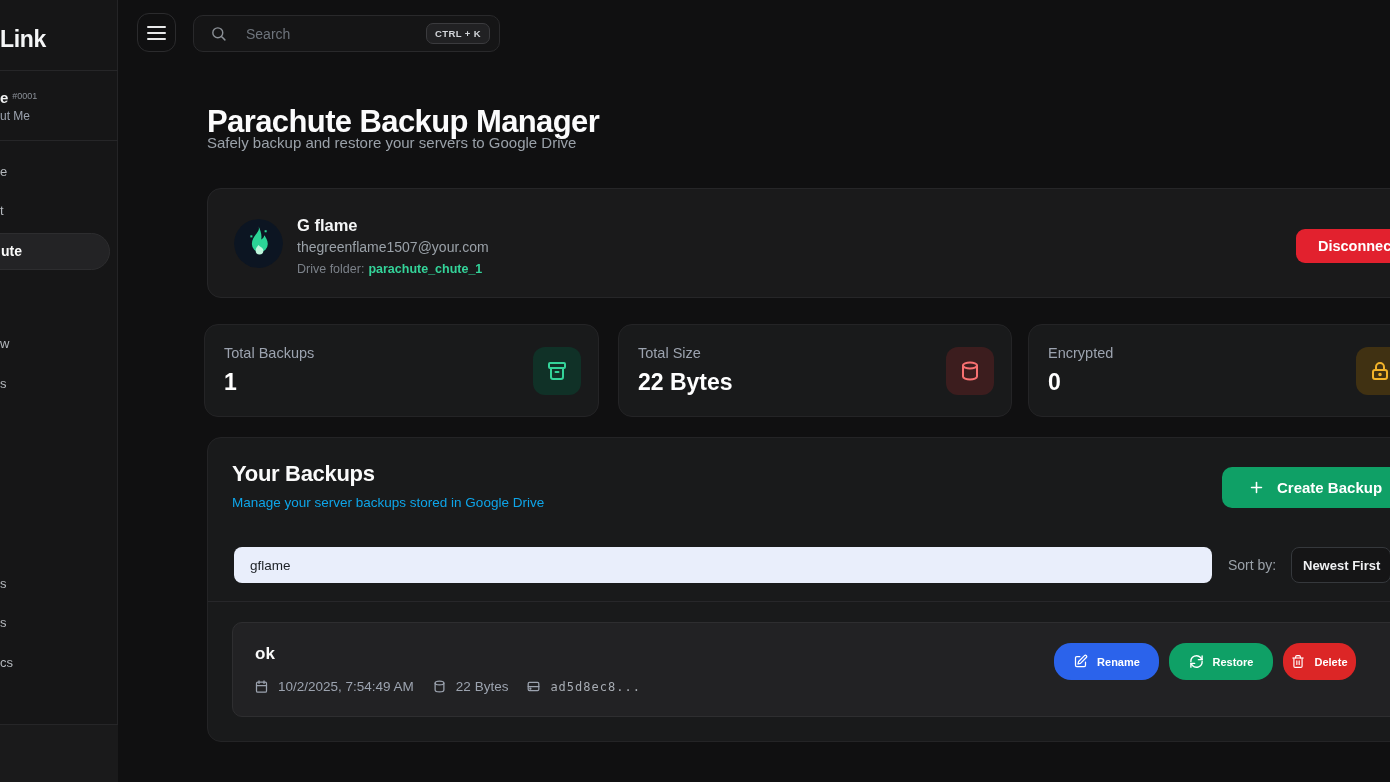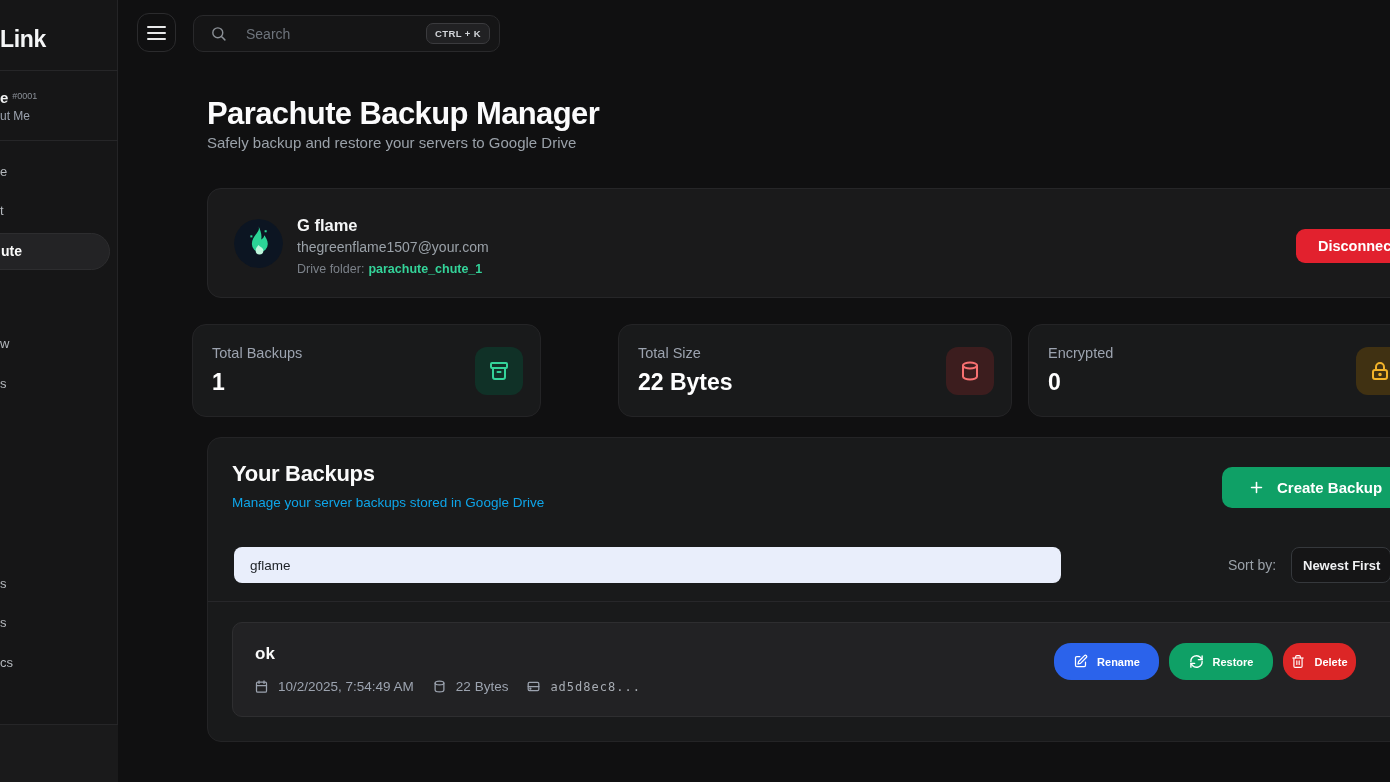--- a/index.html
+++ b/index.html
@@ -35,57 +35,57 @@
   .searchbar { position:absolute; left:193px; top:15px; width:307px; height:37px;
     background:#151516; border:1px solid #29292b; border-radius:10px;
     display:flex; align-items:center; padding:0 9px 0 16px; }
   .searchbar input { flex:1; margin-left:19px; background:transparent; border:none; outline:none;
     color:#d6d8da; font-size:14px; font-family:"Liberation Sans",sans-serif; min-width:0; }
   .searchbar input::placeholder { color:#6e747c; }
   .shortcut-badge { border:1px solid #3b3b3e; background:#212123; border-radius:7px;
     font-size:9.5px; font-weight:700; letter-spacing:0.4px; color:#d2d5d9; padding:4px 8px; white-space:nowrap; }
 
   
-  .page-title { position:absolute; left:207px; top:96px; font-size:31px; font-weight:800;
+  .page-title { position:absolute; left:207px; top:104px; font-size:31px; font-weight:800;
     letter-spacing:-0.6px; color:#fbfbfc; }
   .page-subtitle { position:absolute; left:207px; top:134px; font-size:15px; color:#9aa1a9; }
 
   
   .account-card { position:absolute; left:207px; top:188px; width:1215px; height:110px;
     background:#1a1a1b; border:1px solid #262628; border-radius:14px; }
   .avatar { position:absolute; left:26px; top:30px; width:49px; height:49px; border-radius:50%; overflow:hidden; }
   .acc-name { position:absolute; left:89px; top:27px; font-size:16.5px; font-weight:700; color:#f4f5f6; }
   .acc-email { position:absolute; left:89px; top:50px; font-size:14px; color:#9aa1a8; }
   .acc-drive { position:absolute; left:89px; top:73px; font-size:12.5px; color:#7b8189; }
   .acc-drive .drive-link { color:#34d399; font-weight:600; margin-left:4px; cursor:pointer; }
   .disconnect-btn { position:absolute; left:1088px; top:40px; width:122px; height:34px;
     background:#e2212e; border:none; border-radius:9px; color:#fff; font-size:14.5px; font-weight:600;
     font-family:"Liberation Sans",sans-serif; display:flex; align-items:center; justify-content:center; cursor:pointer; }
 
   
   .stat { position:absolute; top:324px; height:93px; background:#191a1b; border:1px solid #242426; border-radius:14px; }
-  .stat-1 { left:192px; width:349px; } .stat-2 { left:618px; width:394px; } .stat-3 { left:1028px; width:394px; }
+  .stat-1 { left:204px; width:395px; } .stat-2 { left:618px; width:394px; } .stat-3 { left:1028px; width:394px; }
   .stat .s-label { position:absolute; left:19px; top:20px; font-size:14.5px; color:#9ca3af; }
   .stat .s-value { position:absolute; left:19px; top:44px; font-size:23px; font-weight:800; color:#ffffff; }
   .iconbox { position:absolute; right:17px; top:22px; width:48px; height:48px; border-radius:12px;
     display:flex; align-items:center; justify-content:center; }
   .ib-green { background:#103127; color:#34d399; }
   .ib-red   { background:#3c1d1e; color:#f87171; }
   .ib-amber { background:#403112; color:#f2b32a; }
 
   
   .backups-panel { position:absolute; left:207px; top:437px; width:1215px; height:305px;
     background:#191a1b; border:1px solid #242426; border-radius:14px; }
   .bp-title { position:absolute; left:24px; top:23px; font-size:22px; font-weight:800; color:#fafafa; letter-spacing:-0.3px; }
   .bp-sub { position:absolute; left:24px; top:57px; font-size:13.5px; color:#0ea5e9; }
   .create-btn { position:absolute; left:1014px; top:29px; width:185px; height:41px;
     background:#0fa066; border:none; border-radius:10px; color:#fff; font-size:15px; font-weight:700;
     font-family:"Liberation Sans",sans-serif; display:flex; align-items:center; justify-content:flex-start;
     padding-left:26px; gap:12px; cursor:pointer; }
-  .filter-input { position:absolute; left:26px; top:109px; width:827px; height:36px;
+  .filter-input { position:absolute; left:26px; top:109px; width:978px; height:36px;
     background:#e9eefb; border:none; border-radius:8px; color:#1c2025; font-size:13.5px;
     font-family:"Liberation Sans",sans-serif; padding:0 16px; outline:none; }
   .sort-label { position:absolute; left:1020px; top:119px; font-size:14px; color:#9aa1a8; }
   .sort-dd { position:absolute; left:1083px; top:109px; width:100px; height:36px;
     background:#151516; border:1.5px solid #35383c; border-radius:8px; cursor:pointer;
     display:flex; align-items:center; padding-left:11px; gap:20px; }
   .sort-dd .sort-value { font-size:13px; font-weight:600; color:#f0f1f3; white-space:nowrap; }
   .sort-dd .chev { color:#c9ccd1; margin-top:2px; }
   .list-divider { position:absolute; left:0; top:163px; width:100%; height:1px; background:#27272a; }
 

